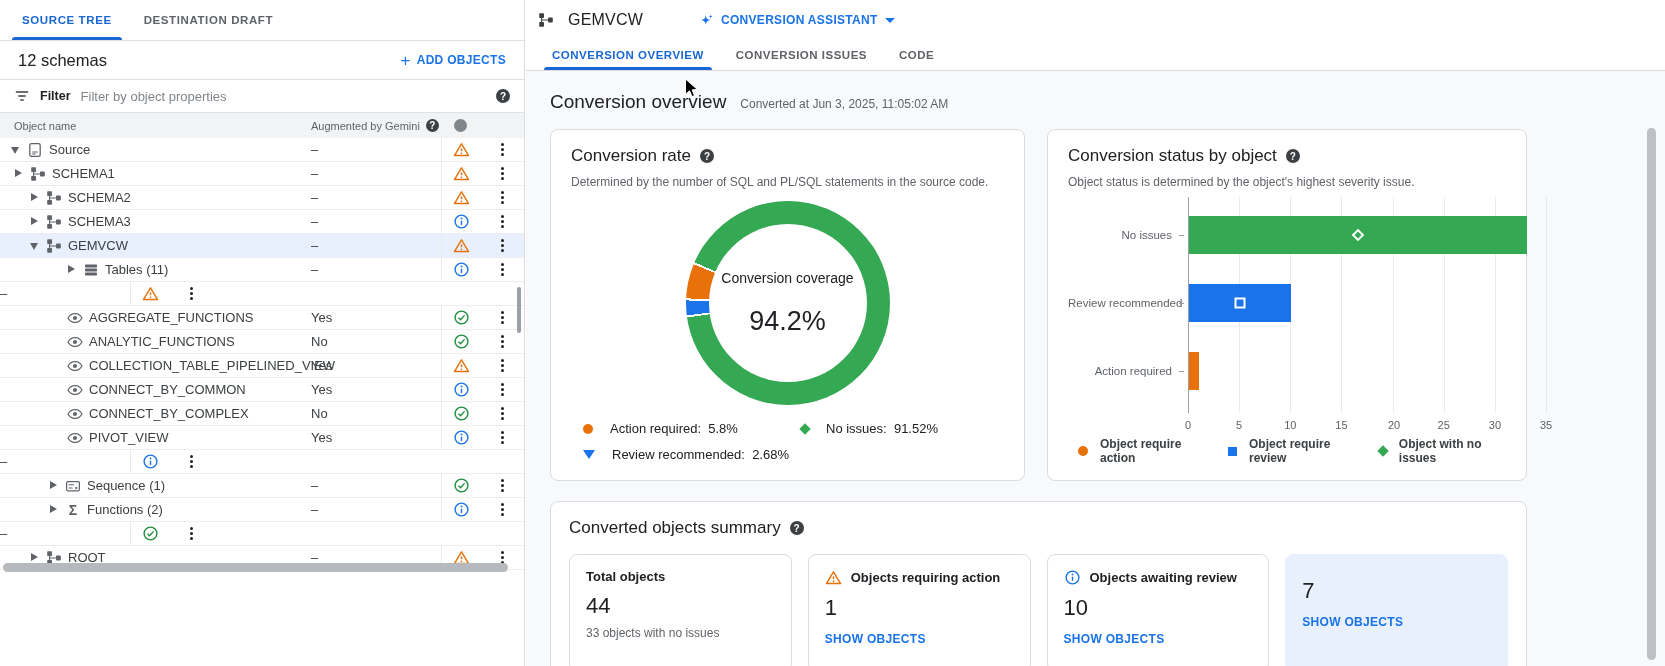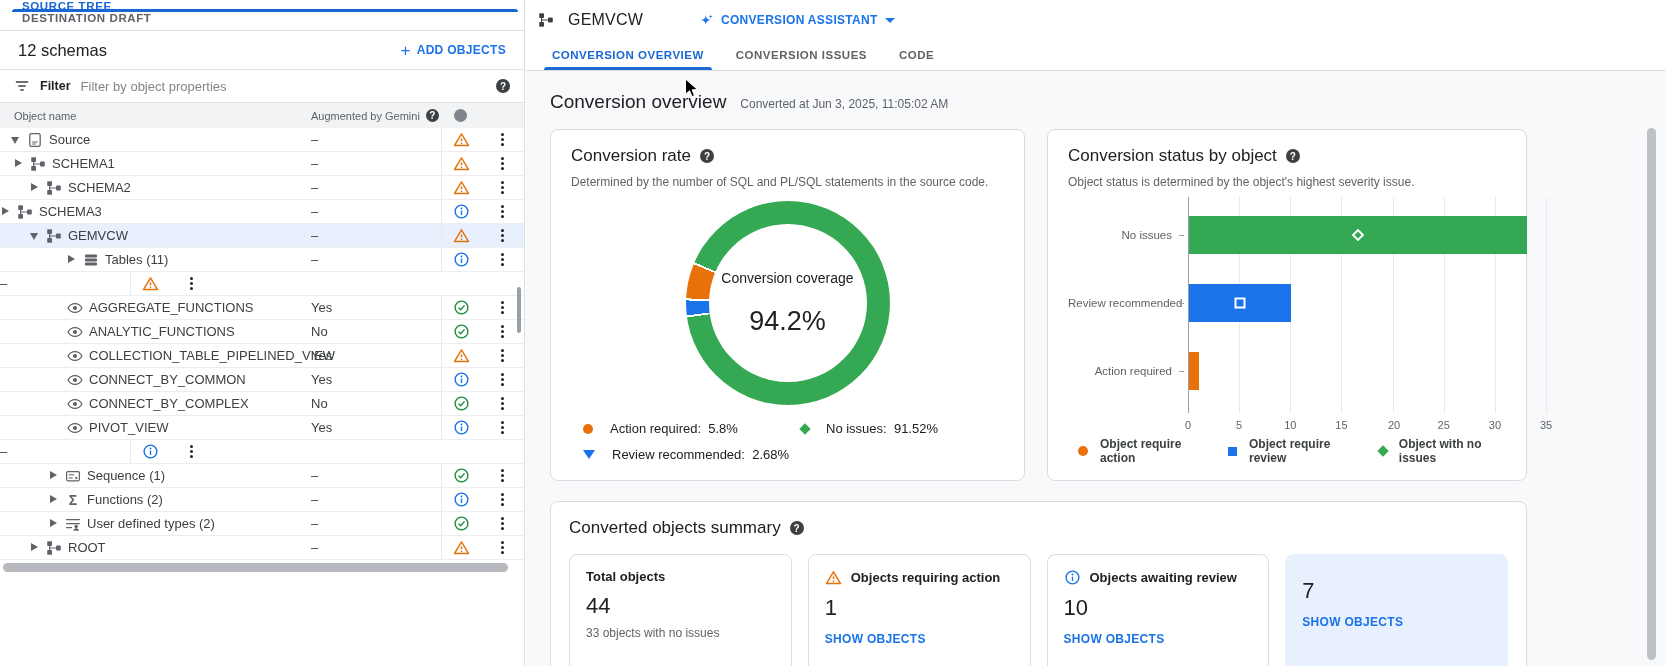--- a/index.html
+++ b/index.html
@@ -2,21 +2,21 @@
 <html><head>
 <meta charset="utf-8">
 <style>
   * { box-sizing: border-box; margin: 0; padding: 0; }
   html,body { width:1665px; height:666px; overflow:hidden; background:#fff;
     font-family:"Liberation Sans", sans-serif; position:relative; color:#202124; }
 
   
   .left-panel { position:absolute; left:0; top:0; width:525px; height:666px; background:#fff;
     border-right:1px solid #dadce0; }
-  .lp-tabs { height:31px; border-bottom:1px solid #e0e0e0; display:flex; padding-left:6px;flex-direction:column; }
+  .lp-tabs { height:41px; border-bottom:1px solid #e0e0e0; display:flex; padding-left:6px; }
   .lp-tab { padding:0 16px; display:flex; align-items:center; font-size:11.5px; font-weight:700;
     letter-spacing:.6px; color:#5f6368; position:relative; cursor:pointer; }
   .lp-tab.active { color:#1967d2; }
   .lp-tab.active::after { content:""; position:absolute; left:6px; right:6px; bottom:0; height:3px;
     background:#1967d2; border-radius:3px 3px 0 0; }
   .lp-header { height:38px; display:flex; align-items:center; justify-content:space-between; padding:0 18px; }
   .schema-count { font-size:16.5px; color:#202124; }
   .add-objects { color:#1a73e8; font-size:12px; font-weight:700; letter-spacing:.3px;
     display:flex; align-items:center; gap:6px; cursor:pointer; }
   .add-objects .plus { font-size:17px; font-weight:400; line-height:1; }
@@ -254,21 +254,21 @@
         </span>
         <span class="tr-kebab">
           <span class="kebab">
             <i></i>
             <i></i>
             <i></i>
           </span>
         </span>
       </div>
       <div class="tree-row">
-        <span class="tr-name" style="">
+        <span class="tr-name" style="padding-left:29px">
           <span class="arrow right"></span>
           <span class="tree-icon">
             <svg viewBox="0 0 20 20">
               <rect x="1.5" y="1.5" width="6" height="6" rx="1" fill="#5f6368"></rect>
               <rect x="1.5" y="12.5" width="6" height="6" rx="1" fill="#5f6368"></rect>
               <rect x="12.5" y="7" width="6" height="6" rx="1" fill="#5f6368"></rect>
               <path d="M4.5 7.5 V13 M4.5 10 H12.5" stroke="#5f6368" stroke-width="1.4" fill="none"></path>
             </svg>
           </span>
           <span>SCHEMA3</span>
@@ -604,31 +604,20 @@
         </span>
         <span class="tr-kebab">
           <span class="kebab">
             <i></i>
             <i></i>
             <i></i>
           </span>
         </span>
       </div>
       <div class="tree-row">
-        <span class="tr-name" style="padding-left:48px">
-          <span class="arrow right"></span>
-          <span class="tree-icon">
-            <svg viewBox="0 0 20 20">
-              <path d="M2 4.5 h16 M2 9.5 h16 M2 14.5 h6" stroke="#5f6368" stroke-width="1.7" fill="none" stroke-linecap="round"></path>
-              <circle cx="14" cy="13" r="2.2" fill="#5f6368"></circle>
-              <path d="M10.6 18.3 c.5-1.9 1.7-2.9 3.4-2.9 s2.9 1 3.4 2.9 Z" fill="#5f6368"></path>
-            </svg>
-          </span>
-          <span>User defined types (2)</span>
-        </span>
         <span class="tr-aug">–</span>
         <span class="tr-status">
           <span class="status-icon">
             <svg viewBox="0 0 24 24">
               <circle cx="12" cy="12" r="9" fill="none" stroke="#1e8e3e" stroke-width="2"></circle>
               <path d="M7.8 12.3 l2.9 2.9 5.6-6.2" fill="none" stroke="#1e8e3e" stroke-width="2"></path>
             </svg>
           </span>
         </span>
         <span class="tr-kebab">

